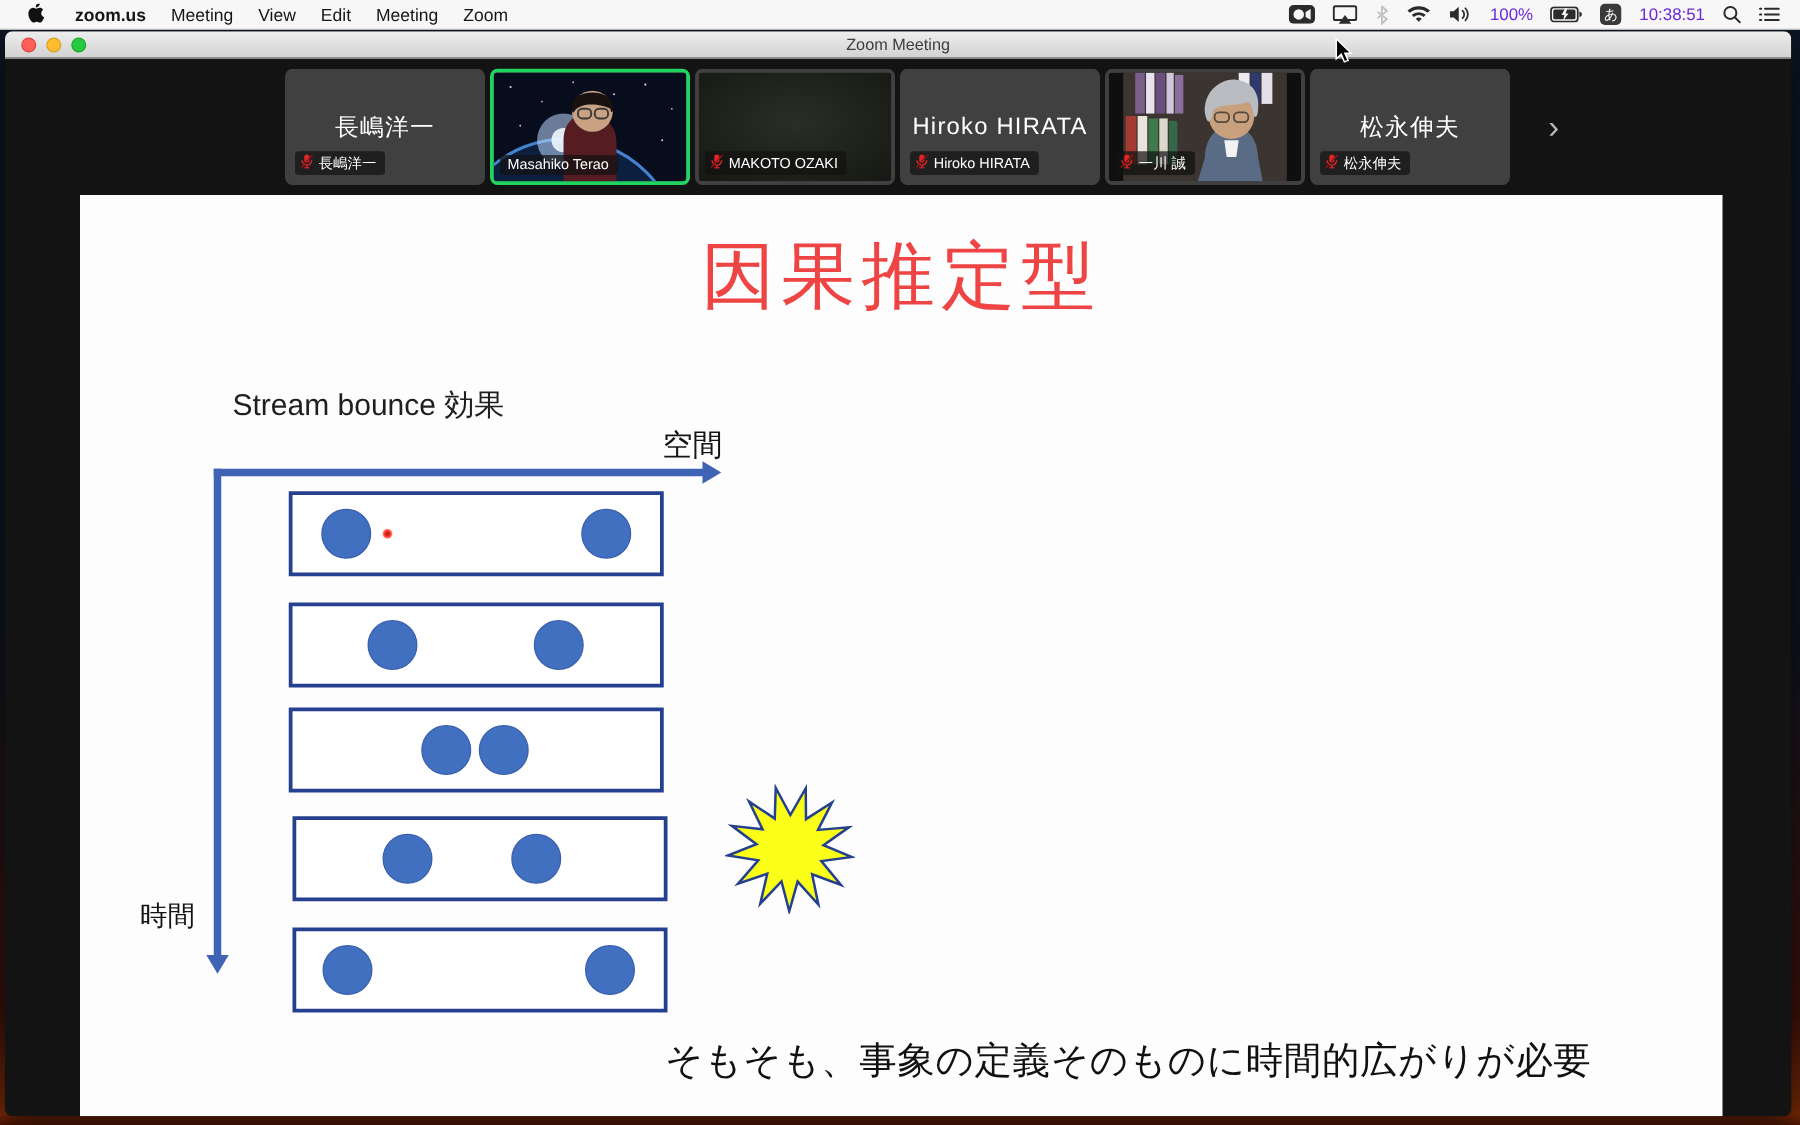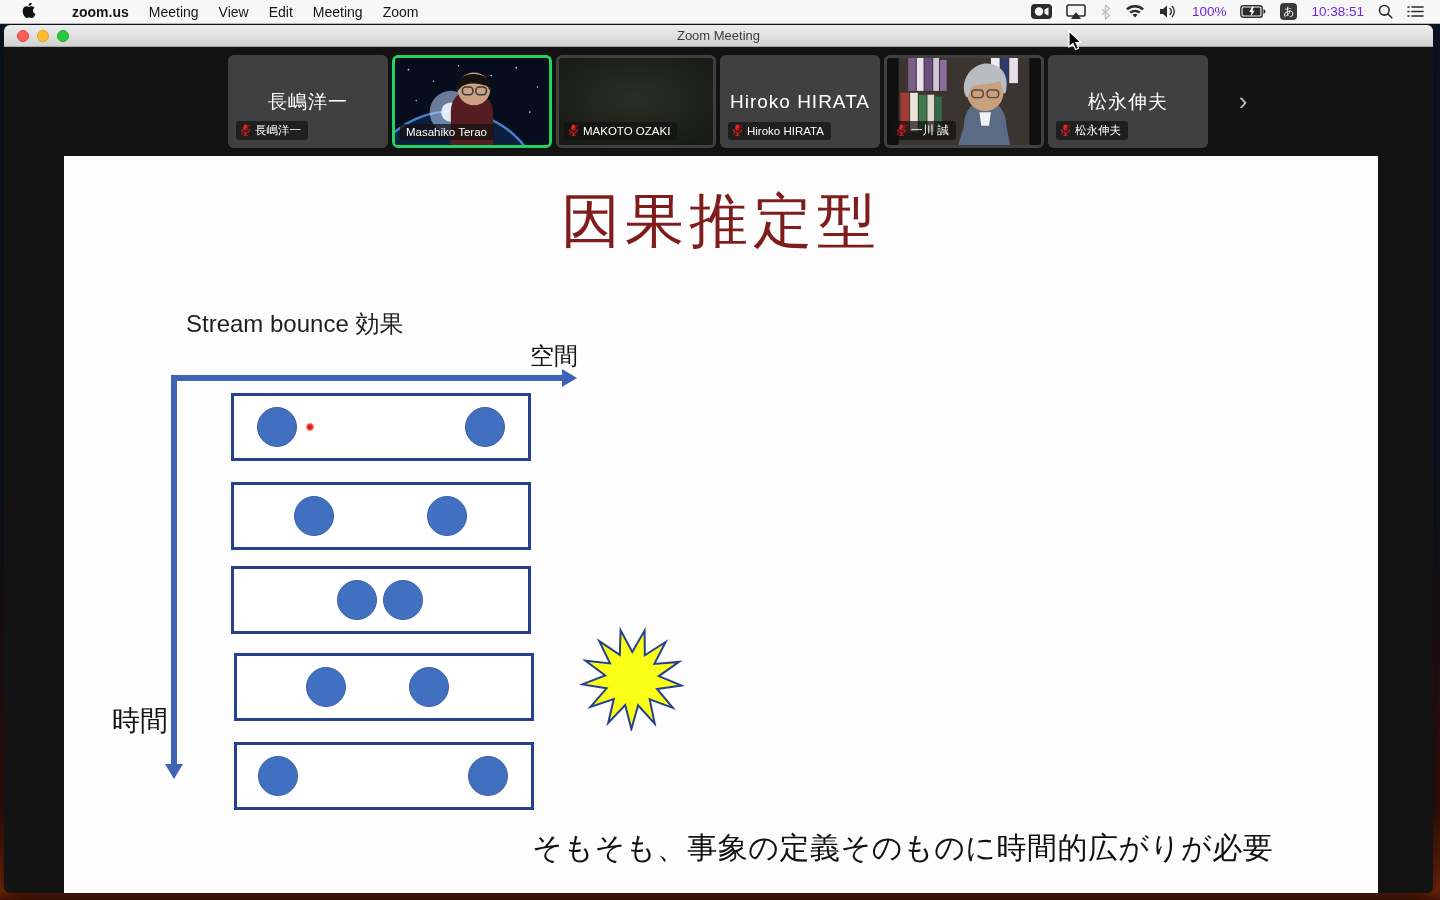--- a/index.html
+++ b/index.html
@@ -9,21 +9,21 @@
     background:linear-gradient(180deg,#0b1624 0%,#0d1420 55%,#39100a 90%,#7c2a07 99%,#511604 100%);
     position:relative;
   }
   
   .menubar{
     position:absolute; left:0; top:0; width:1440px; height:24px;
     background:#f7f7f7; border-bottom:1px solid #b9b9b9;
     display:flex; align-items:center; font-size:14px; color:#151515; z-index:50;
   }
   .menubar .apple{ margin-left:21px; display:flex; align-items:center; }
-  .menubar .appname{ font-weight:bold; margin-left:36px; }
+  .menubar .appname{ font-weight:bold; margin-left:24px; }
   .menubar .menu-item{ margin-left:20px; }
   .menubar .mb-right{ margin-left:auto; display:flex; align-items:center; gap:14px; margin-right:16px; }
   .menubar .mb-right svg{ display:block; }
   .mb-text{ font-size:13.5px; color:#6d28d9; }
   .ime-box{
     width:17px; height:17px; background:#3a3a3c; color:#fff; border-radius:4px;
     font-size:11px; display:flex; align-items:center; justify-content:center;
   }
   
   .window{
@@ -68,25 +68,25 @@
     color:#b9b9b9; font-size:26px; background:transparent; border:none; cursor:pointer;
     font-family:"Liberation Sans", sans-serif;
   }
   
   .slide{
     position:absolute; left:60px; top:131px; width:1314px; height:737px;
     background:#fdfdfd; color:#141414;
   }
   .slide-title{
     position:absolute; left:0; right:0; top:26px; text-align:center;
-    font-size:59px; font-weight:300; letter-spacing:5px; color:#7f1d1d;
+    font-size:59px; font-weight:300; letter-spacing:5px; color:#ef4444;
   }
   .slide-subtitle{ position:absolute; left:122px; top:152px; font-size:24px; color:#1f1f1f; }
   .space-label{ position:absolute; left:466px; top:184px; font-size:24px; }
-  .time-label{ position:absolute; left:48px; top:546px; font-size:28px;text-align:center; }
+  .time-label{ position:absolute; left:48px; top:562px; font-size:22px;text-align:center; }
   .axis-h{ position:absolute; left:107px; top:219px; width:392px; height:6px; background:#3f63b5; }
   .axis-h-head{
     position:absolute; left:498px; top:213px; width:0; height:0;
     border-left:15px solid #3f63b5; border-top:9px solid transparent; border-bottom:9px solid transparent;
   }
   .axis-v{ position:absolute; left:107px; top:219px; width:6px; height:390px; background:#3f63b5; }
   .axis-v-head{
     position:absolute; left:101px; top:608px; width:0; height:0;
     border-top:15px solid #3f63b5; border-left:9px solid transparent; border-right:9px solid transparent;
   }

